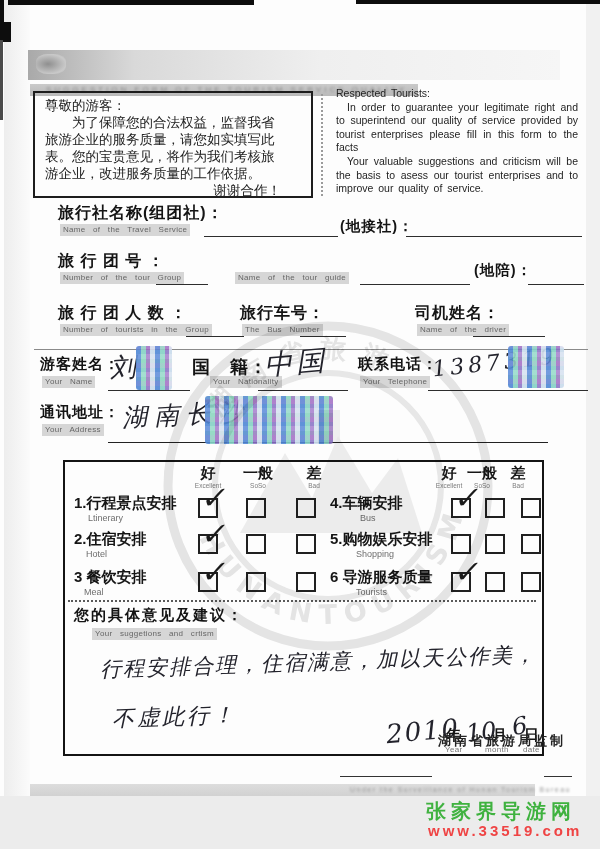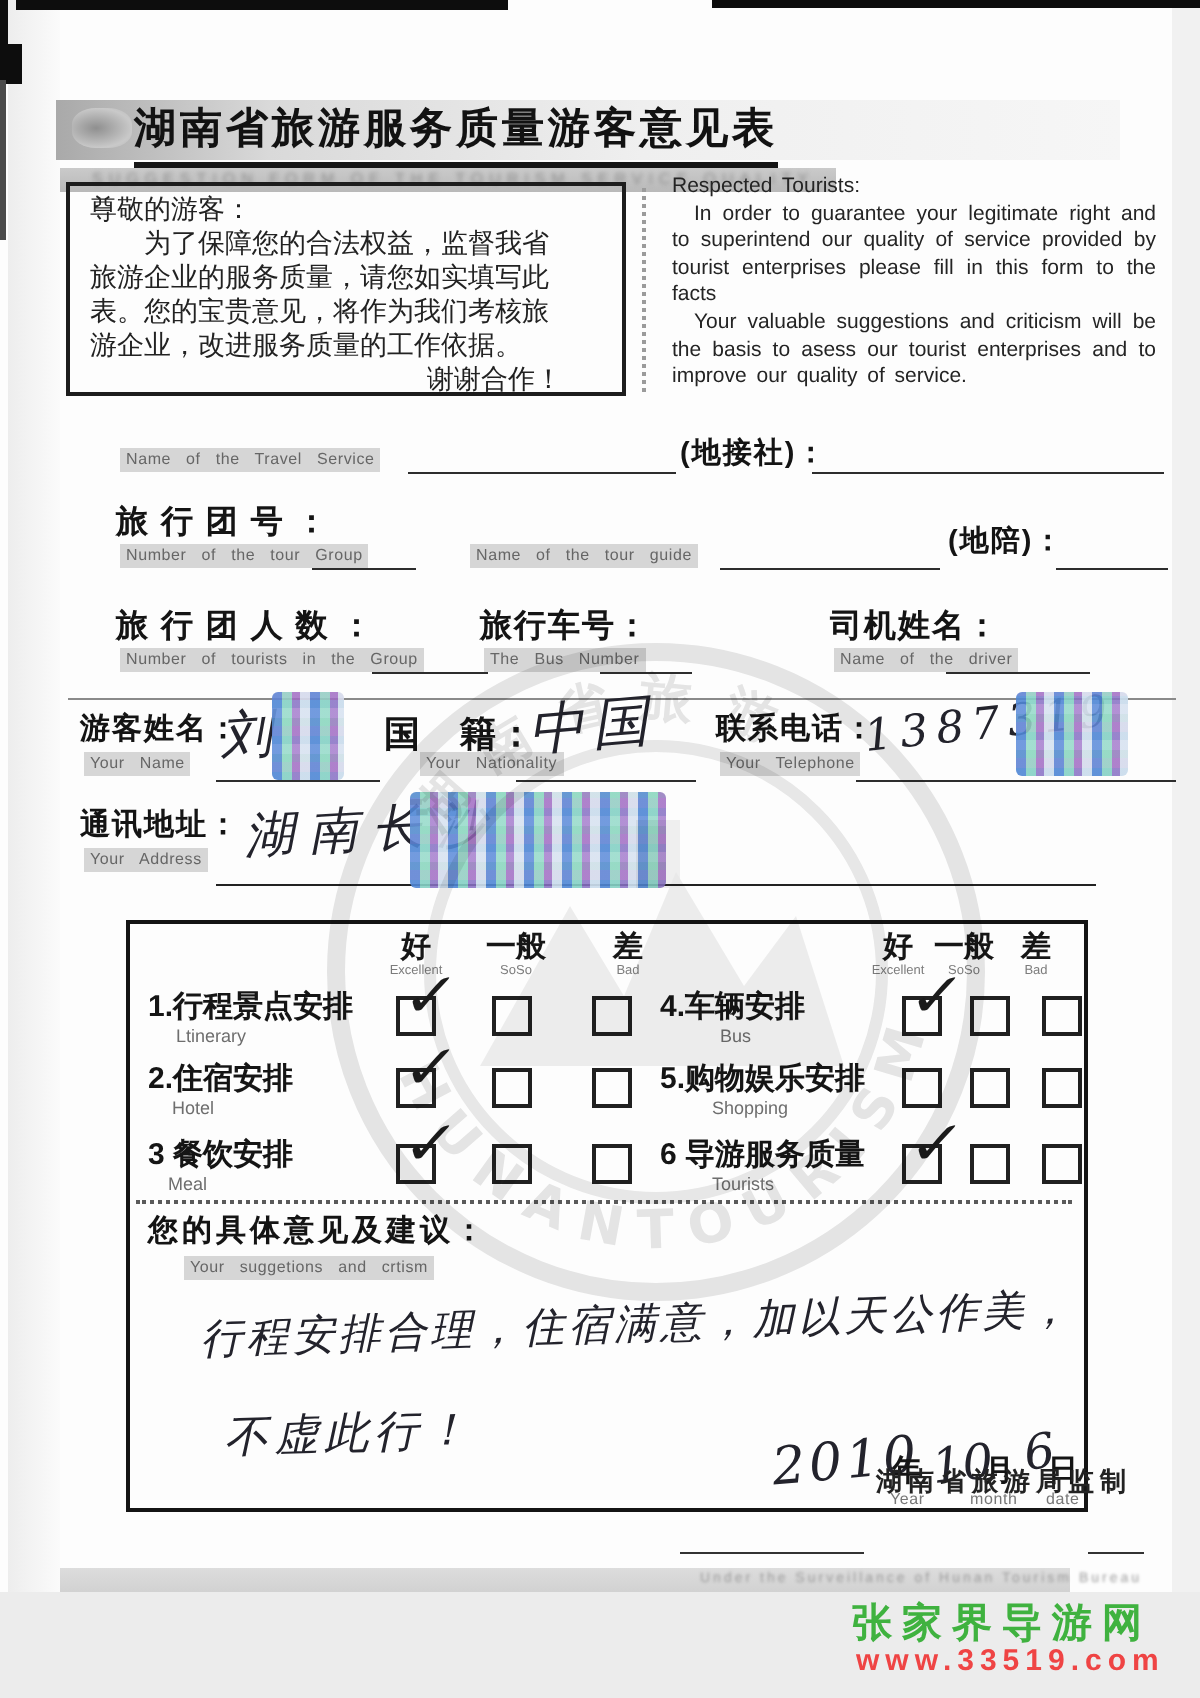--- a/index.html
+++ b/index.html
@@ -81,41 +81,41 @@
   <div class="abs edge-right"></div>
   <div class="abs edge-bottom"></div>
   <div class="abs bar" style="left:8px;top:0;width:246px;height:5px;"></div>
   <div class="abs bar" style="left:356px;top:0;width:244px;height:4px;"></div>
   <div class="abs bar" style="left:0;top:0;width:4px;height:40px;"></div>
   <div class="abs bar" style="left:0;top:22px;width:11px;height:20px;"></div>
   <div class="abs" style="left:0;top:40px;width:3px;height:80px;background:#4a4a4a;"></div>
 
   <div class="abs title-band"></div>
   <div class="abs title-smudge"></div>
-  <div class="abs page-title">湖南省旅游服务质量游客意见表</div>
   <div class="abs subtitle-band">
     <div class="subtitle-faded">SUGGESTION FORM OF THE TOURISM SERVICE QUALITY</div>
   </div>
 
   <div class="abs zh-box">
     <div class="ln">尊敬的游客：</div>
     <div class="ln">　　为了保障您的合法权益，监督我省</div>
     <div class="ln">旅游企业的服务质量，请您如实填写此</div>
     <div class="ln">表。您的宝贵意见，将作为我们考核旅</div>
     <div class="ln">游企业，改进服务质量的工作依据。</div>
     <div class="ln ln-last">谢谢合作！</div>
   </div>
   <div class="abs intro-divider"></div>
 
   <div class="abs en-box">
     <div>Respected Tourists:</div>
     <div class="p">In order to guarantee your legitimate right and to superintend our quality of service provided by tourist enterprises please fill in this form to the facts</div>
     <div class="p">Your valuable suggestions and criticism will be the basis to asess our tourist enterprises and to improve our quality of service.</div>
   </div>
 
+  <div class="abs zh-label" style="left:58px;top:203px;">旅行社名称(组团社)：</div>
   <div class="abs sub" style="left:60px;top:224px;">Name of the Travel Service</div>
   <div class="abs fill" style="left:204px;top:236px;width:134px;"></div>
   <div class="abs zh-label sm" style="left:340px;top:217px;">(地接社)：</div>
   <div class="abs fill" style="left:406px;top:236px;width:176px;"></div>
 
   <div class="abs zh-label" style="left:58px;top:251px;">旅 行 团 号 ：</div>
   <div class="abs sub" style="left:60px;top:272px;">Number of the tour Group</div>
   <div class="abs fill" style="left:156px;top:284px;width:52px;"></div>
   <div class="abs sub" style="left:235px;top:272px;">Name of the tour guide</div>
   <div class="abs fill" style="left:360px;top:284px;width:110px;"></div>

